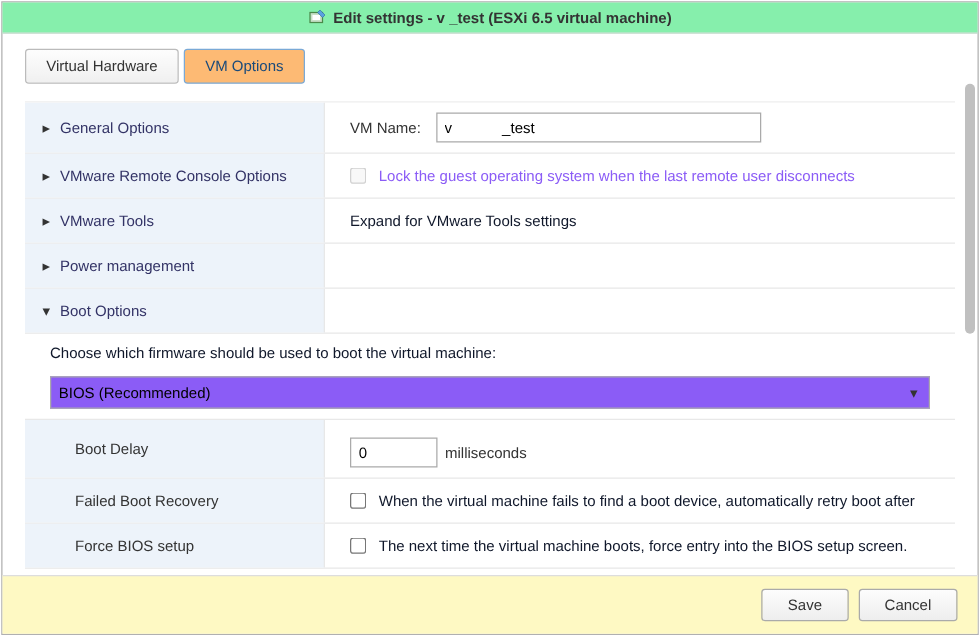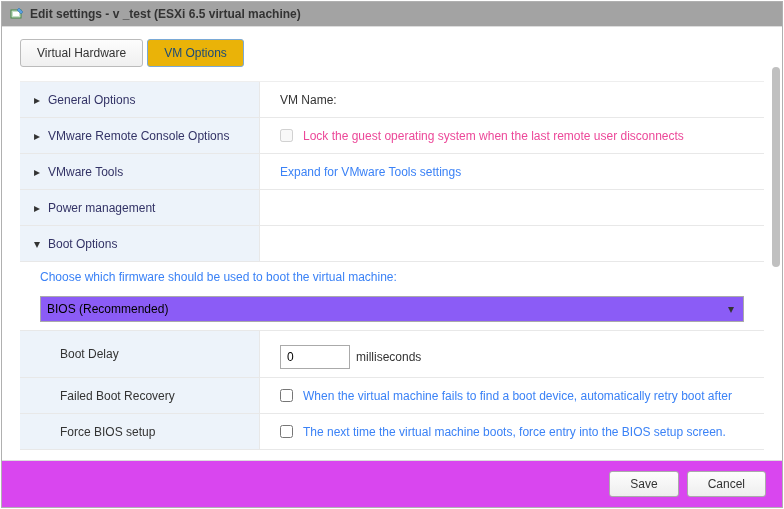--- a/index.html
+++ b/index.html
@@ -19,21 +19,22 @@
       margin: 1px;
       display: flex;
       flex-direction: column;
       background: #fff;
     }
     .titlebar {
       display: flex;
       align-items: center;
       padding: 5px 8px;
       border-bottom: 1px solid #ddd;
-      background: #a3a3a3;
+      background: #86efac;
+      justify-content: center;
     }
     .titlebar .icon {
       width: 14px;
       height: 14px;
       margin-right: 6px;
       display: inline-flex;
       align-items: center;
       justify-content: center;
     }
     .titlebar .title {
@@ -54,21 +55,21 @@
       padding: 6px 16px;
       border: 1px solid #bbb;
       border-radius: 3px;
       background: linear-gradient(#fdfdfd, #f0f0f0);
       cursor: pointer;
       font-size: 12px;
       color: #333;
       margin-right: 4px;
     }
     .tab.active {
-      background: #eab308;
+      background: #fdba74;
       border-color: #7aa9d6;
       color: #1a4a7a;
     }
     .scroll-area {
       margin-top: 14px;
       border-top: 1px solid #eee;
       height: 380px;
       overflow: hidden;
       position: relative;
     }
@@ -118,21 +119,21 @@
       padding: 4px 6px;
       font-size: 12px;
       font-family: inherit;
     }
     .vm-name-input { width: 260px; }
     .delay-input { width: 70px; }
     input[type="checkbox"] {
       margin-right: 4px;
       vertical-align: middle;
     }
-    .disabled-text { color: #ec4899; text-align: center; }
+    .disabled-text { color: #8b5cf6; text-align: center; }
     .select-wrap {
       position: relative;
       width: 100%;
       margin-top: 6px;
     }
     select {
       width: 100%;
       padding: 5px 6px;
       border: 1px solid #aaa;
       font-size: 12px;
@@ -147,21 +148,21 @@
       transform: translateY(-50%);
       pointer-events: none;
       color: #333;
     }
     .inline-row {
       display: flex;
       align-items: center;
       gap: 6px;
       margin-top: 6px;
     }
-    .value-text { color: #3b82f6; }
+    .value-text { color: #0f172a; }
     .scrollbar {
       position: absolute;
       right: 2px;
       top: 40px;
       bottom: 60px;
       width: 8px;
     }
     .scrollbar-thumb {
       position: absolute;
       top: 0;
@@ -170,21 +171,21 @@
       height: 60%;
       background: #c0c0c0;
       border-radius: 4px;
     }
     .footer {
       border-top: 1px solid #ddd;
       padding: 10px 16px;
       display: flex;
       justify-content: flex-end;
       gap: 8px;
-      background: #d946ef;
+      background: #fef9c3;
     }
     .btn {
       border: 1px solid #aaa;
       background: linear-gradient(#fdfdfd, #eee);
       padding: 5px 20px;
       border-radius: 3px;
       cursor: pointer;
       font-size: 12px;
       color: #333;
     }
@@ -214,20 +215,21 @@
 
     <div class="scroll-area">
 
       <div class="row">
         <div class="label-cell">
           <span class="expander">▸</span>
           <span>General Options</span>
         </div>
         <div class="value-cell">
           <span class="vm-name-label">VM Name:</span>
+          <input type="text" class="vm-name-input" value="v            _test" style="">
         </div>
       </div>
 
       <div class="row">
         <div class="label-cell">
           <span class="expander">▸</span>
           <span>VMware Remote Console Options</span>
         </div>
         <div class="value-cell">
           <input type="checkbox" disabled="" style="">

